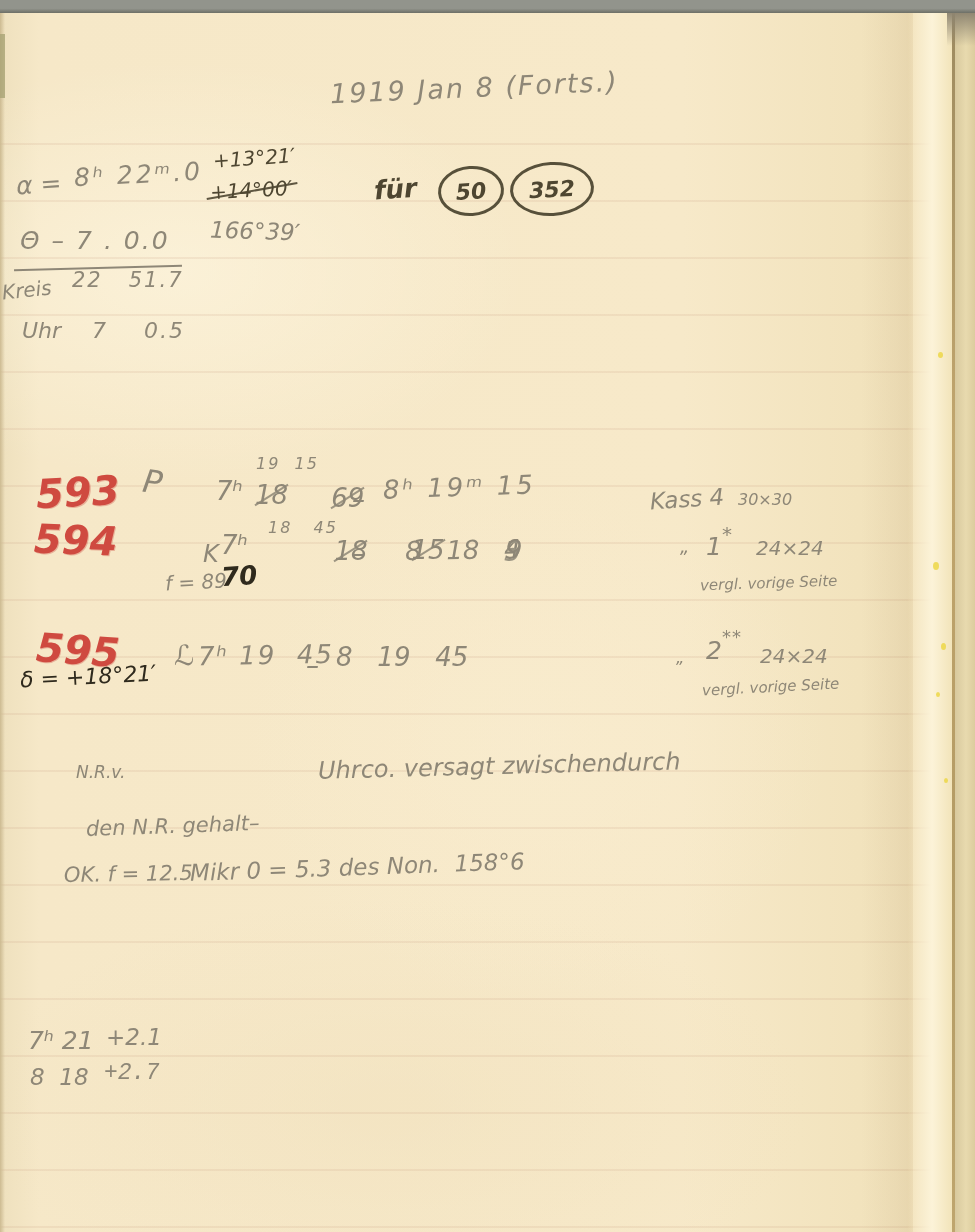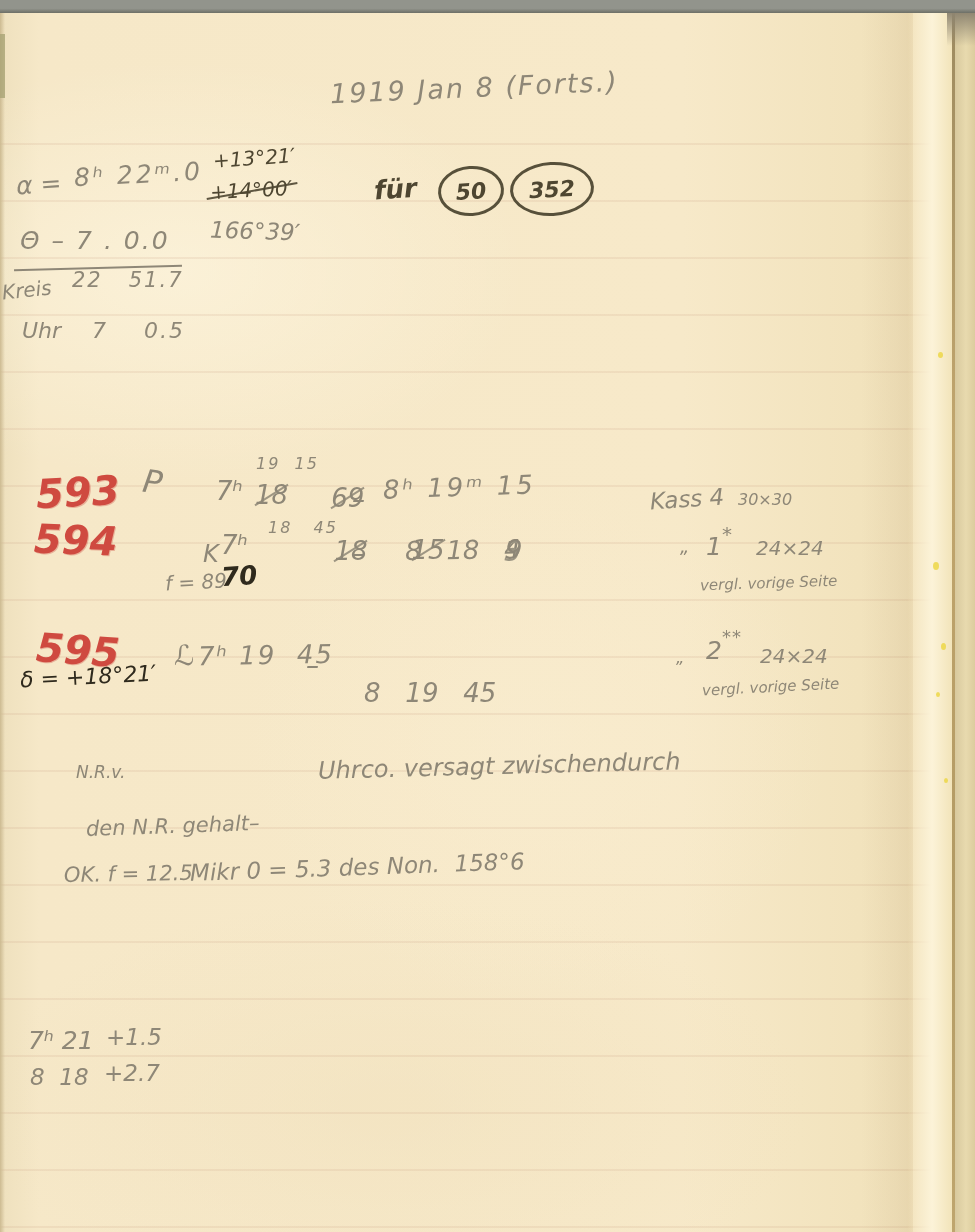--- a/index.html
+++ b/index.html
@@ -125,33 +125,33 @@
   <span class="hw pencil" style="left:722px;top:524px;font-size:20px;">*</span>
   <span class="hw pencil" style="left:756px;top:538px;font-size:20px;">24×24</span>
   <span class="hw pencil" style="left:700px;top:576px;font-size:15px;transform:rotate(-2deg);">vergl. vorige Seite</span>
 
   
   <span class="hw red" style="left:36px;top:630px;font-size:40px;transform:rotate(4deg);">595</span>
   <span class="hw black" style="left:20px;top:666px;font-size:22px;transform:rotate(-3deg);">δ = +18°21′</span>
   <span class="hw pencil" style="left:174px;top:642px;font-size:28px;">ℒ</span>
   <span class="hw pencil" style="left:198px;top:642px;font-size:26px;letter-spacing:2px;transform:rotate(-1deg);">7ʰ 19  45</span>
   <span class="hw pencil" style="left:306px;top:652px;font-size:26px;">–</span>
-  <span class="hw pencil" style="left:336px;top:680px;font-size:26px;margin-left:28px;">8   19   45</span>
+  <span class="hw pencil" style="left:336px;top:644px;font-size:26px;">8   19   45</span>
   <span class="hw pencil" style="left:676px;top:650px;font-size:16px;">„</span>
   <span class="hw pencil" style="left:706px;top:638px;font-size:25px;">2</span>
   <span class="hw pencil" style="left:722px;top:628px;font-size:18px;letter-spacing:1px;">**</span>
   <span class="hw pencil" style="left:760px;top:646px;font-size:20px;">24×24</span>
   <span class="hw pencil" style="left:702px;top:680px;font-size:15px;transform:rotate(-3deg);">vergl. vorige Seite</span>
 
   
   <span class="hw pencil" style="left:76px;top:764px;font-size:17px;">N.R.v.</span>
   <span class="hw pencil" style="left:318px;top:754px;font-size:24px;transform:rotate(-1.5deg);">Uhrco. versagt zwischendurch</span>
   <span class="hw pencil" style="left:86px;top:816px;font-size:21px;transform:rotate(-2deg);">den N.R. gehalt–</span>
   <span class="hw pencil" style="left:64px;top:864px;font-size:21px;transform:rotate(-1deg);">OK. f = 12.5</span>
   <span class="hw pencil" style="left:190px;top:856px;font-size:23px;transform:rotate(-2deg);">Mikr 0 = 5.3 des Non.  158°6</span>
 
   
   <span class="hw pencil" style="left:28px;top:1028px;font-size:25px;">7ʰ 21</span>
-  <span class="hw pencil" style="left:106px;top:1026px;font-size:23px;">+1.5</span>
+  <span class="hw pencil" style="left:106px;top:1026px;font-size:23px;">+2.1</span>
   <span class="hw pencil" style="left:30px;top:1066px;font-size:23px;text-align:center;">8  18</span>
-  <span class="hw pencil" style="left:104px;top:1062px;font-size:23px;">+2.7</span>
+  <span class="hw pencil" style="left:104px;top:1062px;font-size:23px;font-family:Liberation Mono, monospace;">+2.7</span>
 
 </div>
 
 </body></html>

